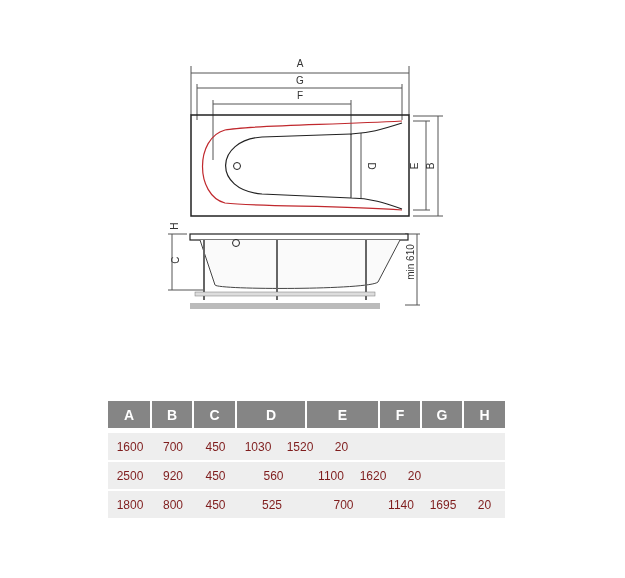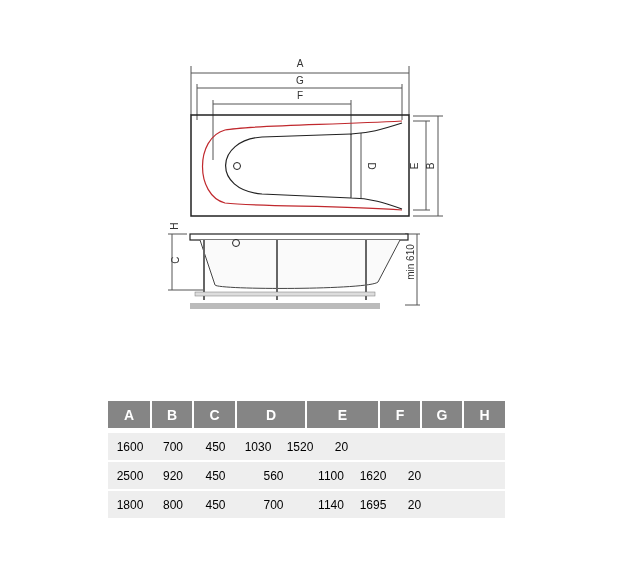--- a/index.html
+++ b/index.html
@@ -2,21 +2,21 @@
 <html><head>
 <meta charset="utf-8">
 <style>
   html,body{margin:0;padding:0;background:#fff;}
   body{width:625px;height:578px;position:relative;overflow:hidden;font-family:"Liberation Sans",sans-serif;}
   #drawing{position:absolute;left:0;top:0;}
   .tbl{position:absolute;left:108px;top:401px;width:397px;}
   .hdr{display:flex;height:27px;}
   .hdr div{background:#858585;color:#fff;font-weight:bold;font-size:14px;display:flex;align-items:center;justify-content:center;margin-right:2px;}
   .row{display:flex;height:27px;background:#eeeeee;border-bottom:2px solid #fff;}
-  .row div{font-size:12px;color:#000000;display:flex;align-items:center;justify-content:center;}
+  .row div{font-size:12px;color:#7f1d1d;display:flex;align-items:center;justify-content:center;}
   .rows{margin-top:5px;}
 </style>
 </head>
 <body>
 
 <svg id="drawing" width="625" height="400" viewBox="0 0 625 400">
   <g stroke="#555" stroke-width="1" fill="none">
 
     <line x1="191" y1="73" x2="409" y2="73"></line>
     <line x1="191" y1="66" x2="191" y2="115"></line>
@@ -103,19 +103,20 @@
       <div style="width:43px">450</div>
       <div style="width:73px">560</div>
       <div style="width:42px">1100</div>
       <div style="width:42px">1620</div>
       <div style="width:41px">20</div>
     </div>
     <div class="row">
       <div style="width:44px">1800</div>
       <div style="width:42px">800</div>
       <div style="width:43px">450</div>
+      <div style="width:70px">525</div>
       <div style="width:73px">700</div>
       <div style="width:42px">1140</div>
       <div style="width:42px">1695</div>
       <div style="width:41px">20</div>
     </div>
   </div>
 </div>
 
 </body></html>

